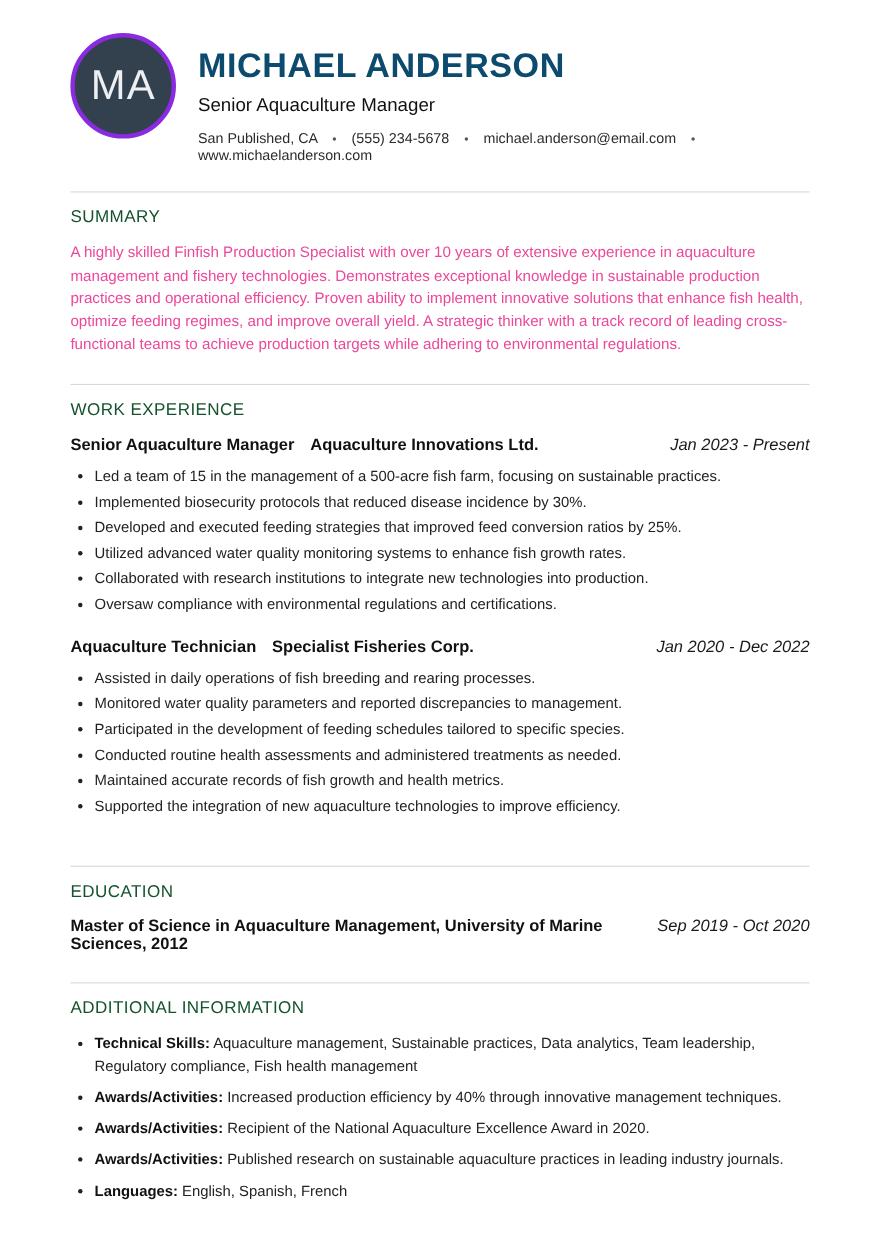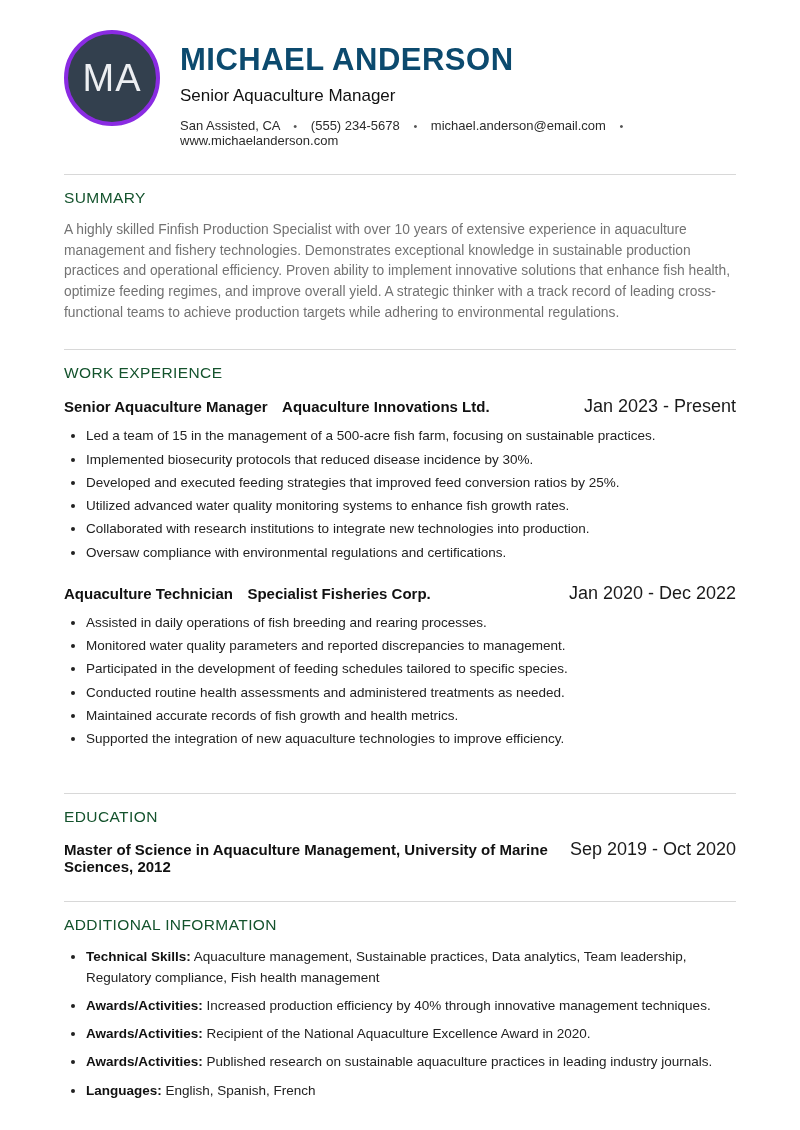--- a/index.html
+++ b/index.html
@@ -63,39 +63,40 @@
     color: #14532d;
     font-size: 15.5px;
     font-weight: 400;
     letter-spacing: 0.4px;
   }
 
   .summary-text {
     margin: 0;
     font-size: 13.8px;
     line-height: 1.5;
-    color: #737373;
+    color: #ec4899;
   }
 
   
   .job { margin-top: 14px; }
   .job + .job { margin-top: 20px; }
   .job-header {
     display: flex;
     justify-content: space-between;
     align-items: baseline;
   }
   .role, .company, .degree {
     font-size: 15px;
     font-weight: 700;
     color: #111111;
   }
   .company { margin-left: 10px; }
   .dates {
-    font-size: 18px;
+    font-size: 15px;
+    font-style: italic;
     color: #1a1a1a;
     white-space: nowrap;
     margin-left: 16px;
   }
 
   ul.bullets {
     margin: 9px 0 0 0;
     padding-left: 22px;
   }
   ul.bullets li {
@@ -124,21 +125,21 @@
 <div class="page">
 
   <header class="header">
     <div class="avatar">
       <span>MA</span>
     </div>
     <div class="header-text">
       <h1 class="name">MICHAEL ANDERSON</h1>
       <div class="job-title">Senior Aquaculture Manager</div>
       <div class="contact">
-        <span>San Assisted, CA</span>
+        <span>San Published, CA</span>
         <span class="sep">•</span>
         <span>(555) 234-5678</span>
         <span class="sep">•</span>
         <span>michael.anderson@email.com</span>
         <span class="sep">•</span>
         <span>www.michaelanderson.com</span>
       </div>
     </div>
   </header>
 

